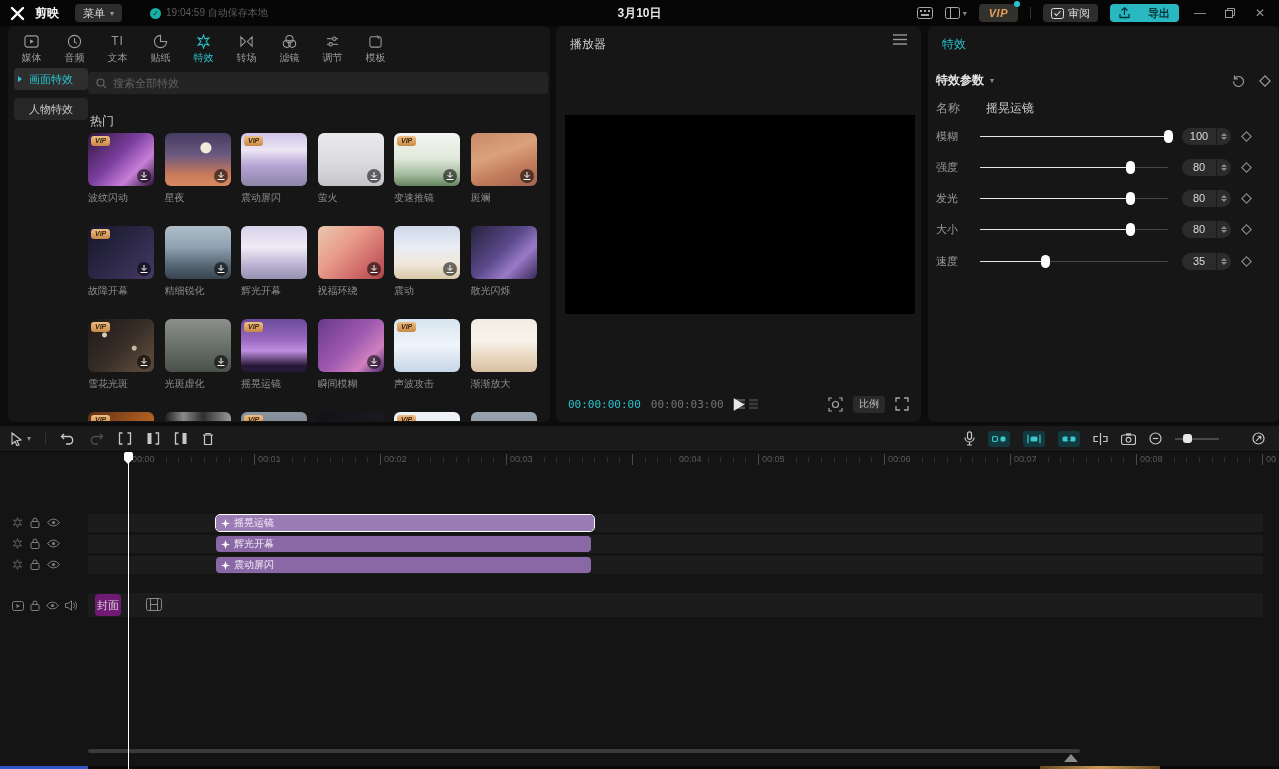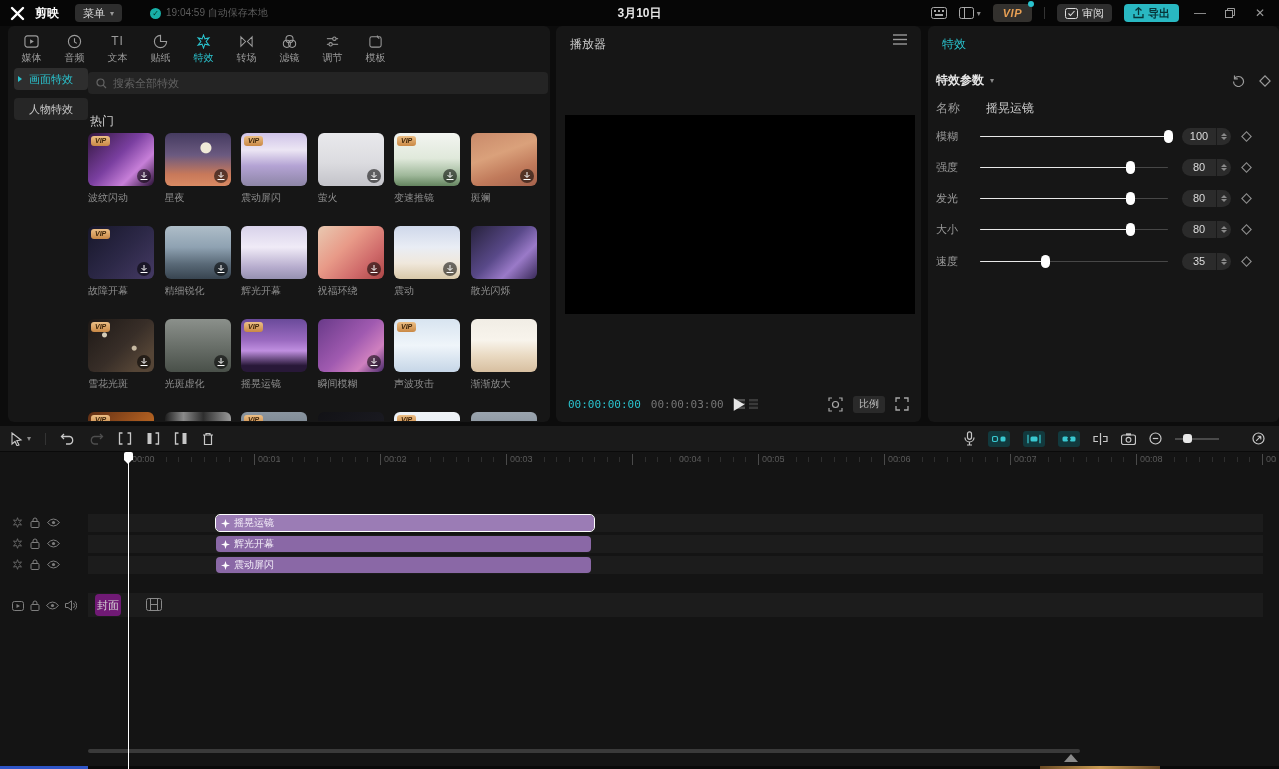--- a/index.html
+++ b/index.html
@@ -16,21 +16,21 @@
   .check-dot { width:11px; height:11px; border-radius:50%; background:#18b0a8; color:#041; font-size:8px; display:flex; align-items:center; justify-content:center; color:#032; }
   .autosave-text { color:#5c5c5c; font-size:10px; }
   .tb-date { position:absolute; left:0; right:0; text-align:center; color:#e8e8e8; font-size:12px; font-weight:bold; pointer-events:none; }
   .tb-right { margin-left:auto; display:flex; align-items:center; gap:12px; padding-right:10px; position:relative; }
   .ticon-gray { color:#a8a8a8; display:flex; align-items:center; }
   .vip-btn { background:#33312e; border-radius:4px; height:18px; padding:0 10px; display:flex; align-items:center; position:relative; }
   .vip-txt { color:#e8a055; font-size:11px; font-weight:bold; font-style:italic; letter-spacing:.5px; }
   .vip-dot { position:absolute; right:-2px; top:-3px; width:6px; height:6px; border-radius:50%; background:#2ac3ce; }
   .tb-sep { width:1px; height:12px; background:#333; }
   .review-btn { background:#2d2d2d; border-radius:4px; height:18px; padding:0 8px; display:flex; align-items:center; gap:4px; color:#ddd; font-size:11px; }
-  .export-btn { background:#29b8c2; border-radius:4px; height:18px; padding:0 9px; display:flex; align-items:center; gap:4px; color:#073538; font-size:11px; font-weight:bold; }
+  .export-btn { background:#29b8c2; border-radius:4px; height:18px; padding:0 9px; display:flex; align-items:center; gap:18px; color:#073538; font-size:11px; font-weight:bold; }
   .win-btn { color:#9a9a9a; font-size:12px; width:18px; text-align:center; }
 
   
   .panel { position:absolute; top:26px; height:396px; background:#161616; border-radius:6px; }
   #left-panel  { left:8px;   width:542px; }
   #player-panel{ left:556px; width:365px; }
   #inspector   { left:928px; width:351px; }
 
   
   .tabs { display:flex; padding:4px 2px 0 2px; }

